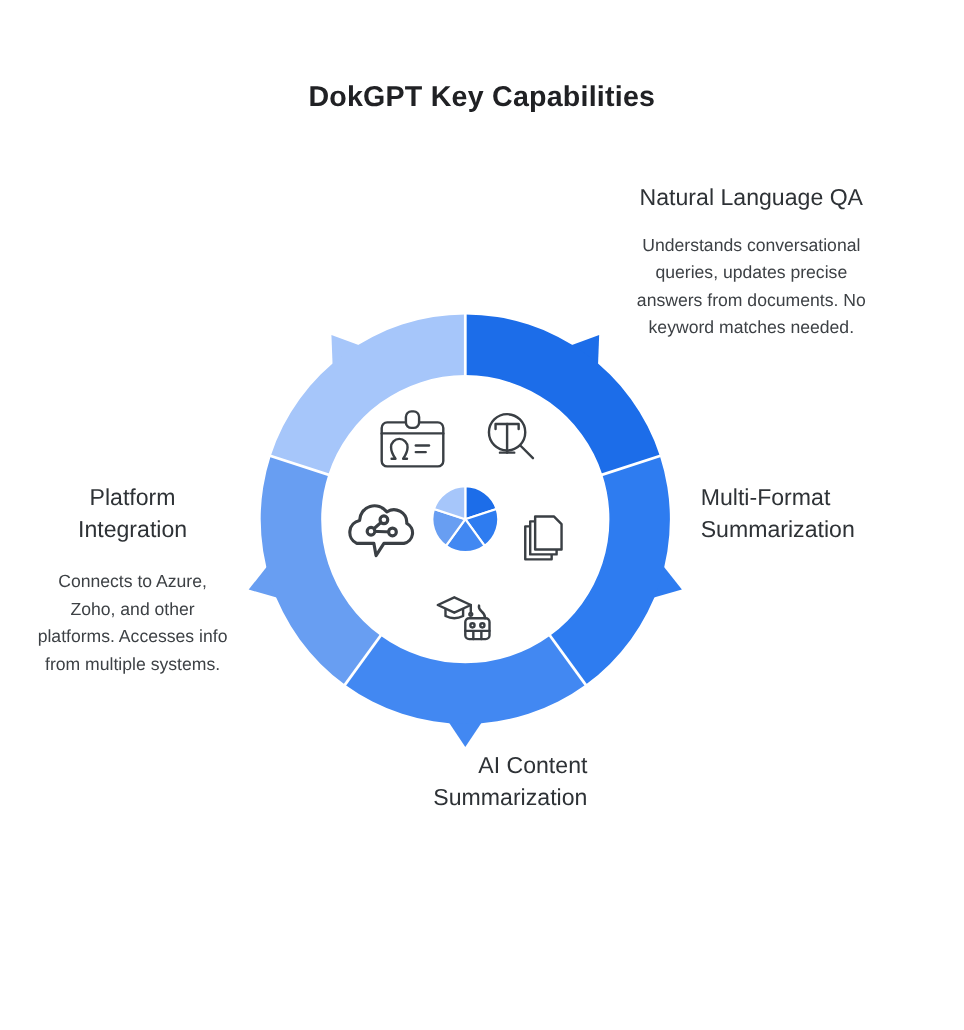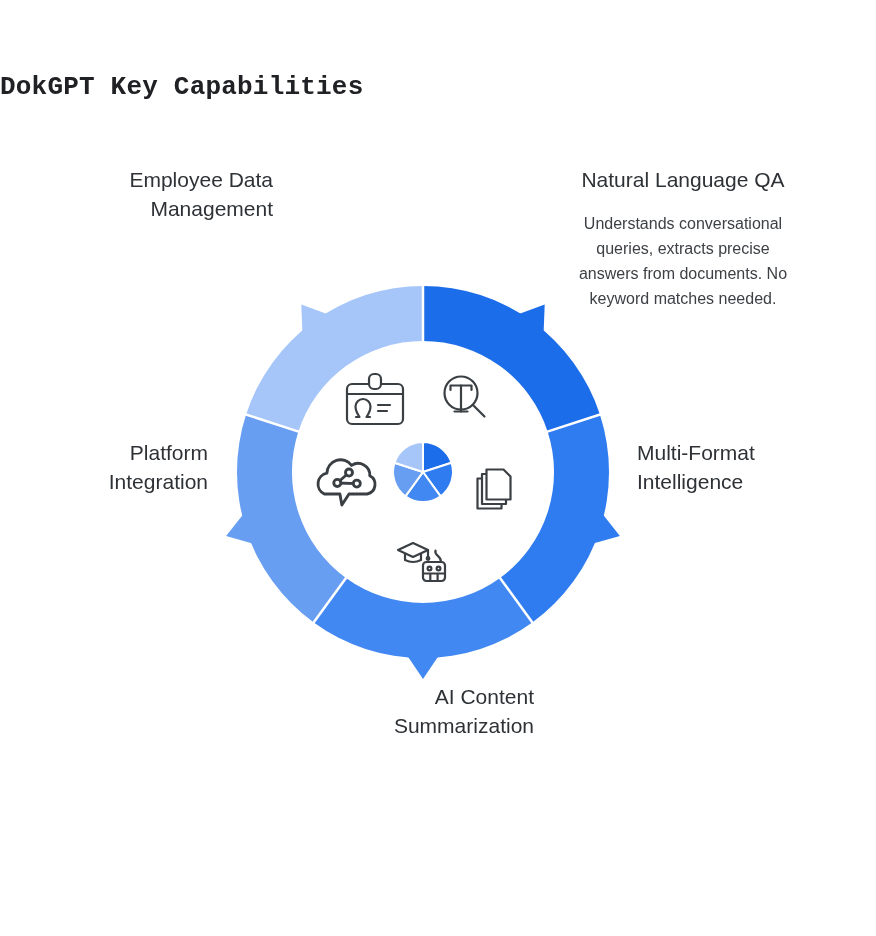--- a/index.html
+++ b/index.html
@@ -2,59 +2,59 @@
 <html><head>
 <meta charset="utf-8">
 <style>
   html,body{margin:0;padding:0;}
   body{
     width:876px;height:936px;background:#ffffff;position:relative;overflow:hidden;
     font-family:"Liberation Sans", sans-serif;color:#3d4145;
   }
   .stage{position:absolute;inset:0;}
   .page-title{
-    position:absolute;top:72px;left:0;right:0;
-    font-size:26px;font-weight:700;color:#202124;letter-spacing:.2px;font-family:Liberation Mono, monospace;
+    position:absolute;top:72px;left:0;right:0;text-align:center;
+    font-size:26px;font-weight:700;color:#202124;letter-spacing:.2px;
   }
   .cap{position:absolute;}
   .cap h2{
     font-size:21px;line-height:29px;font-weight:400;color:#2e3236;margin:0 0 17px;
   }
   .cap p{font-size:16px;line-height:25px;margin:0;color:#3d4145;}
   .cap-employee{left:38px;top:165px;width:235px;text-align:right;}
   .cap-natural{left:577px;top:165px;width:212px;text-align:center;}
-  .cap-platform{left:33px;top:438px;width:175px;text-align:right;}
+  .cap-platform{left:33px;top:438px;width:175px;text-align:center;}
   .cap-multi{left:637px;top:438px;width:205px;text-align:left;}
   .cap-ai{left:314px;top:682px;width:220px;text-align:right;}
   .cap-platform h2,.cap-multi h2,.cap-ai h2{margin-bottom:21px;}
   .wheel{position:absolute;left:193px;top:242px;}
   .icon{fill:none;stroke:#3a3f44;stroke-width:2.2;stroke-linecap:round;stroke-linejoin:round;}
 </style>
 </head>
 <body>
 
 <div class="stage">
 
   <div class="page-title">DokGPT Key Capabilities</div>
 
   <div class="cap cap-employee">
-    <h2>Employee Data Management</h2>
   </div>
 
   <div class="cap cap-natural">
     <h2>Natural Language QA</h2>
-    <p>Understands conversational queries, extracts precise answers from documents. No keyword matches needed.</p>
+    <p>Understands conversational queries, updates precise answers from documents. No keyword matches needed.</p>
   </div>
 
   <div class="cap cap-platform">
     <h2>Platform Integration</h2>
+    <p>Connects to Azure, Zoho, and other platforms. Accesses info from multiple systems.</p>
   </div>
 
   <div class="cap cap-multi">
-    <h2>Multi-Format Intelligence</h2>
+    <h2>Multi-Format Summarization</h2>
   </div>
 
   <div class="cap cap-ai">
     <h2>AI Content Summarization</h2>
   </div>
 
   <svg class="wheel" width="460" height="460" viewBox="0 0 460 460">
 
     <g>
         <path d="M 317.7,75.1 L 351.7,62.5 L 350.3,98.8 Z" fill="#1c6de9"></path>

